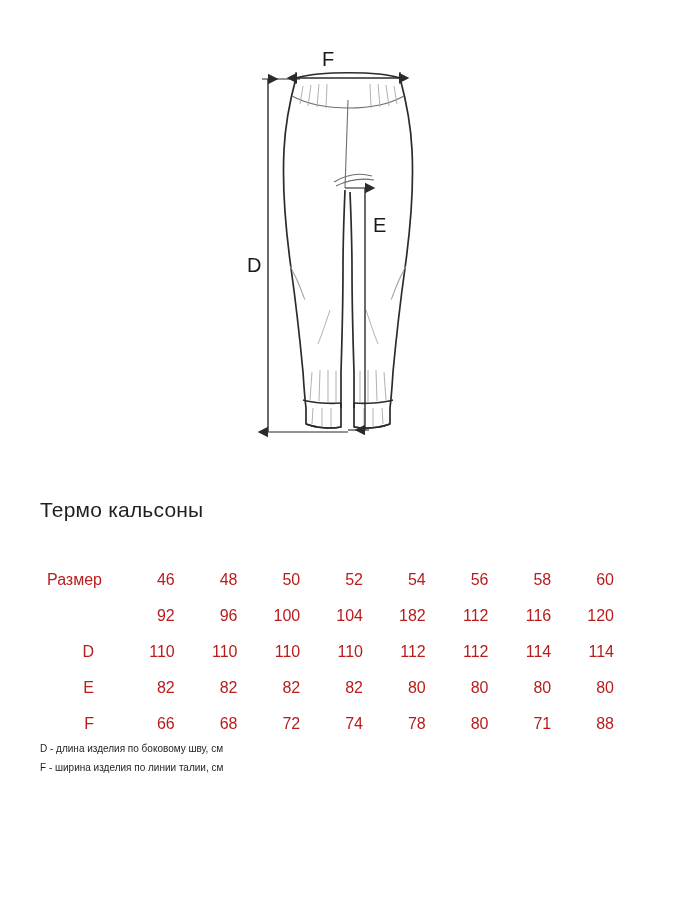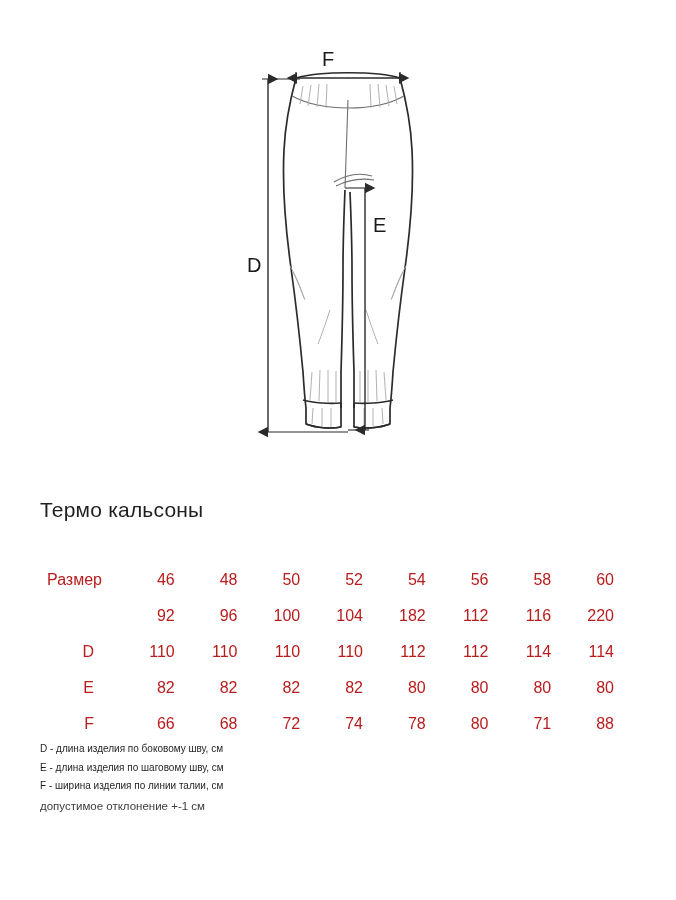--- a/index.html
+++ b/index.html
@@ -260,21 +260,21 @@
 
     <tr class="sep-short">
       <td class="row-label nolines"></td>
       <td class="cell">92</td>
       <td class="cell">96</td>
       <td class="cell">100</td>
       <td class="cell">104</td>
       <td class="cell">182</td>
       <td class="cell">112</td>
       <td class="cell">116</td>
-      <td class="cell">220</td>
+      <td class="cell">120</td>
     </tr>
 
     <tr class="sep-full">
       <td class="row-label">D</td>
       <td class="cell">110</td>
       <td class="cell">110</td>
       <td class="cell">110</td>
       <td class="cell">110</td>
       <td class="cell">112</td>
       <td class="cell">112</td>
@@ -304,16 +304,14 @@
       <td class="cell">80</td>
       <td class="cell">71</td>
       <td class="cell">88</td>
     </tr>
 
   </tbody>
 </table>
 
 <div id="legend">
   <div class="legend-line">D - длина изделия по боковому шву, см</div>
-  <div class="legend-line">E - длина изделия по шаговому шву, см</div>
   <div class="legend-line">F - ширина изделия по линии талии, см</div>
-  <div class="legend-note">допустимое отклонение +-1 см</div>
 </div>
 
 </body></html>

